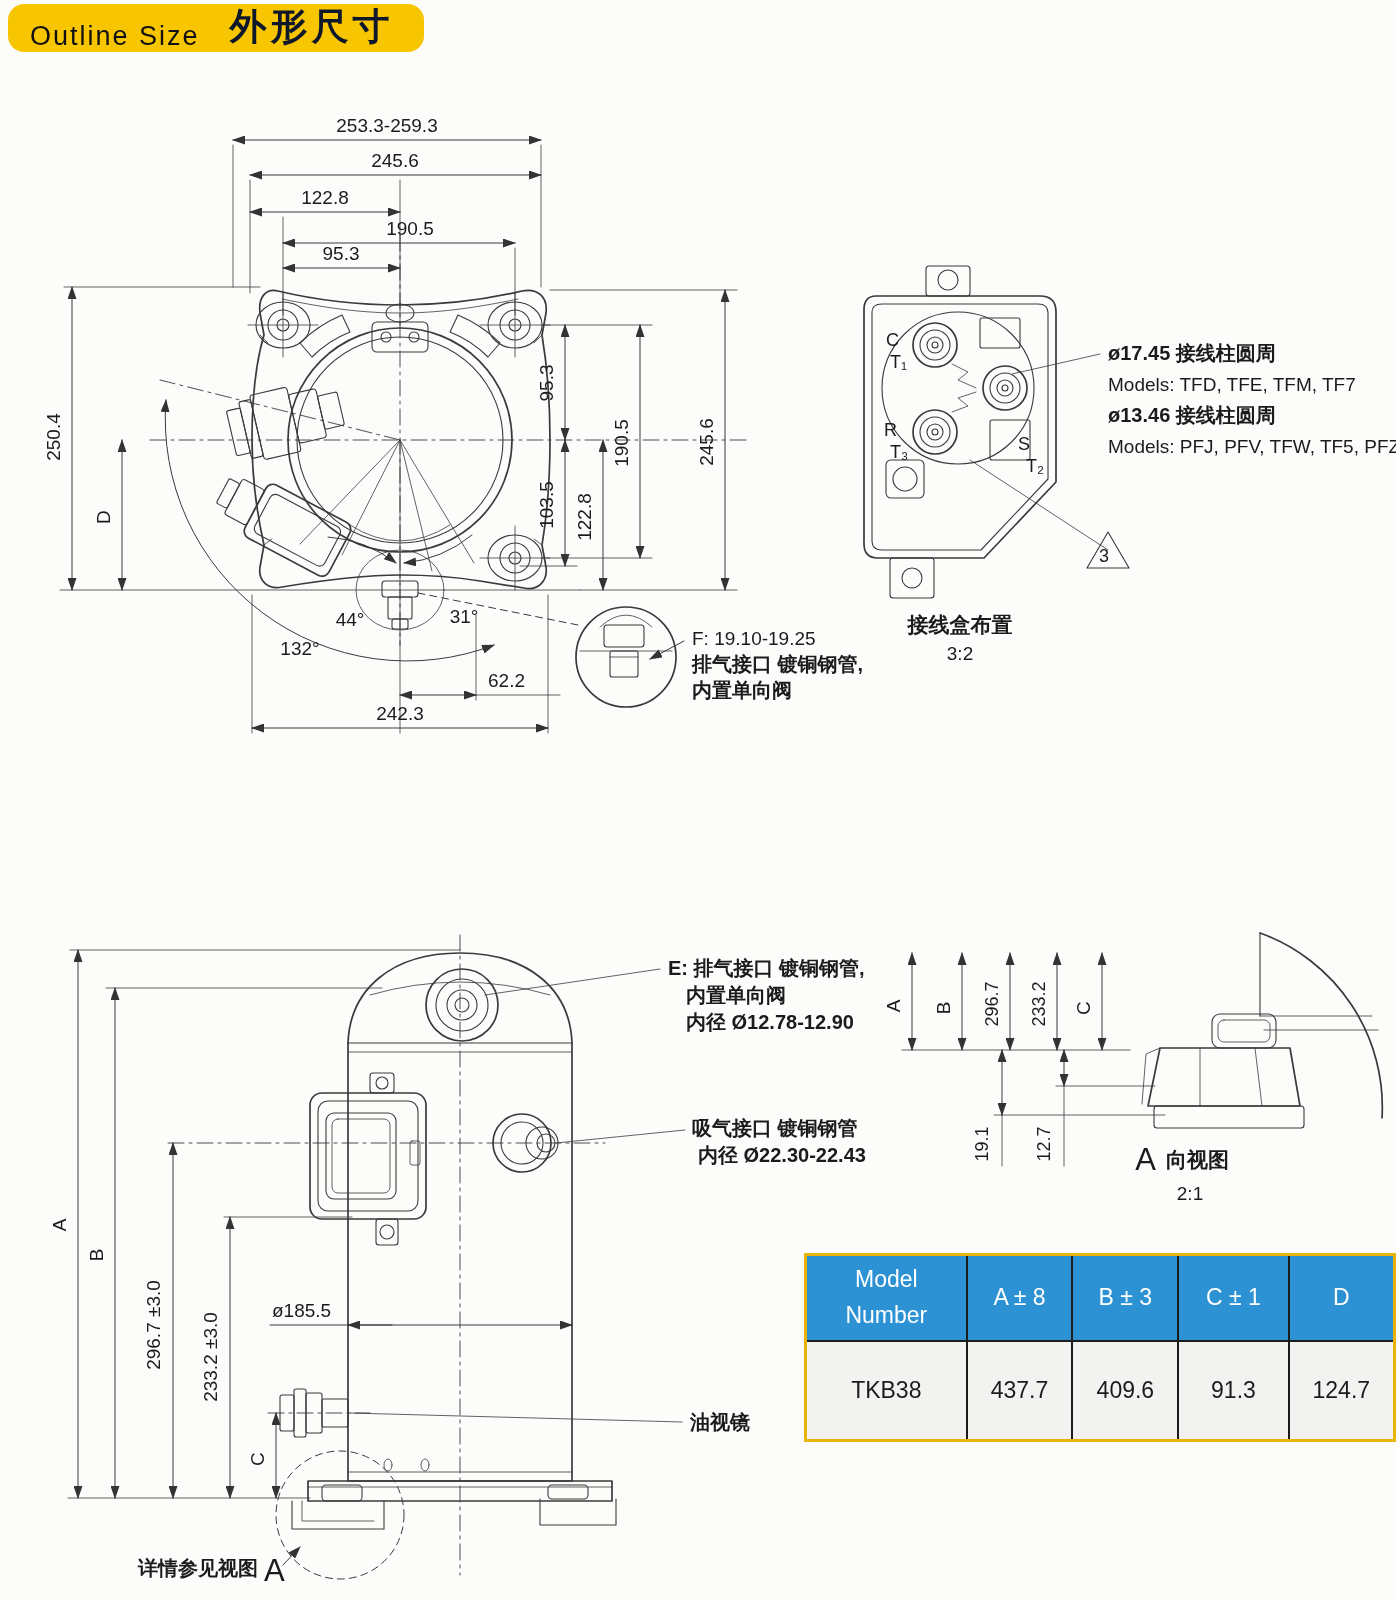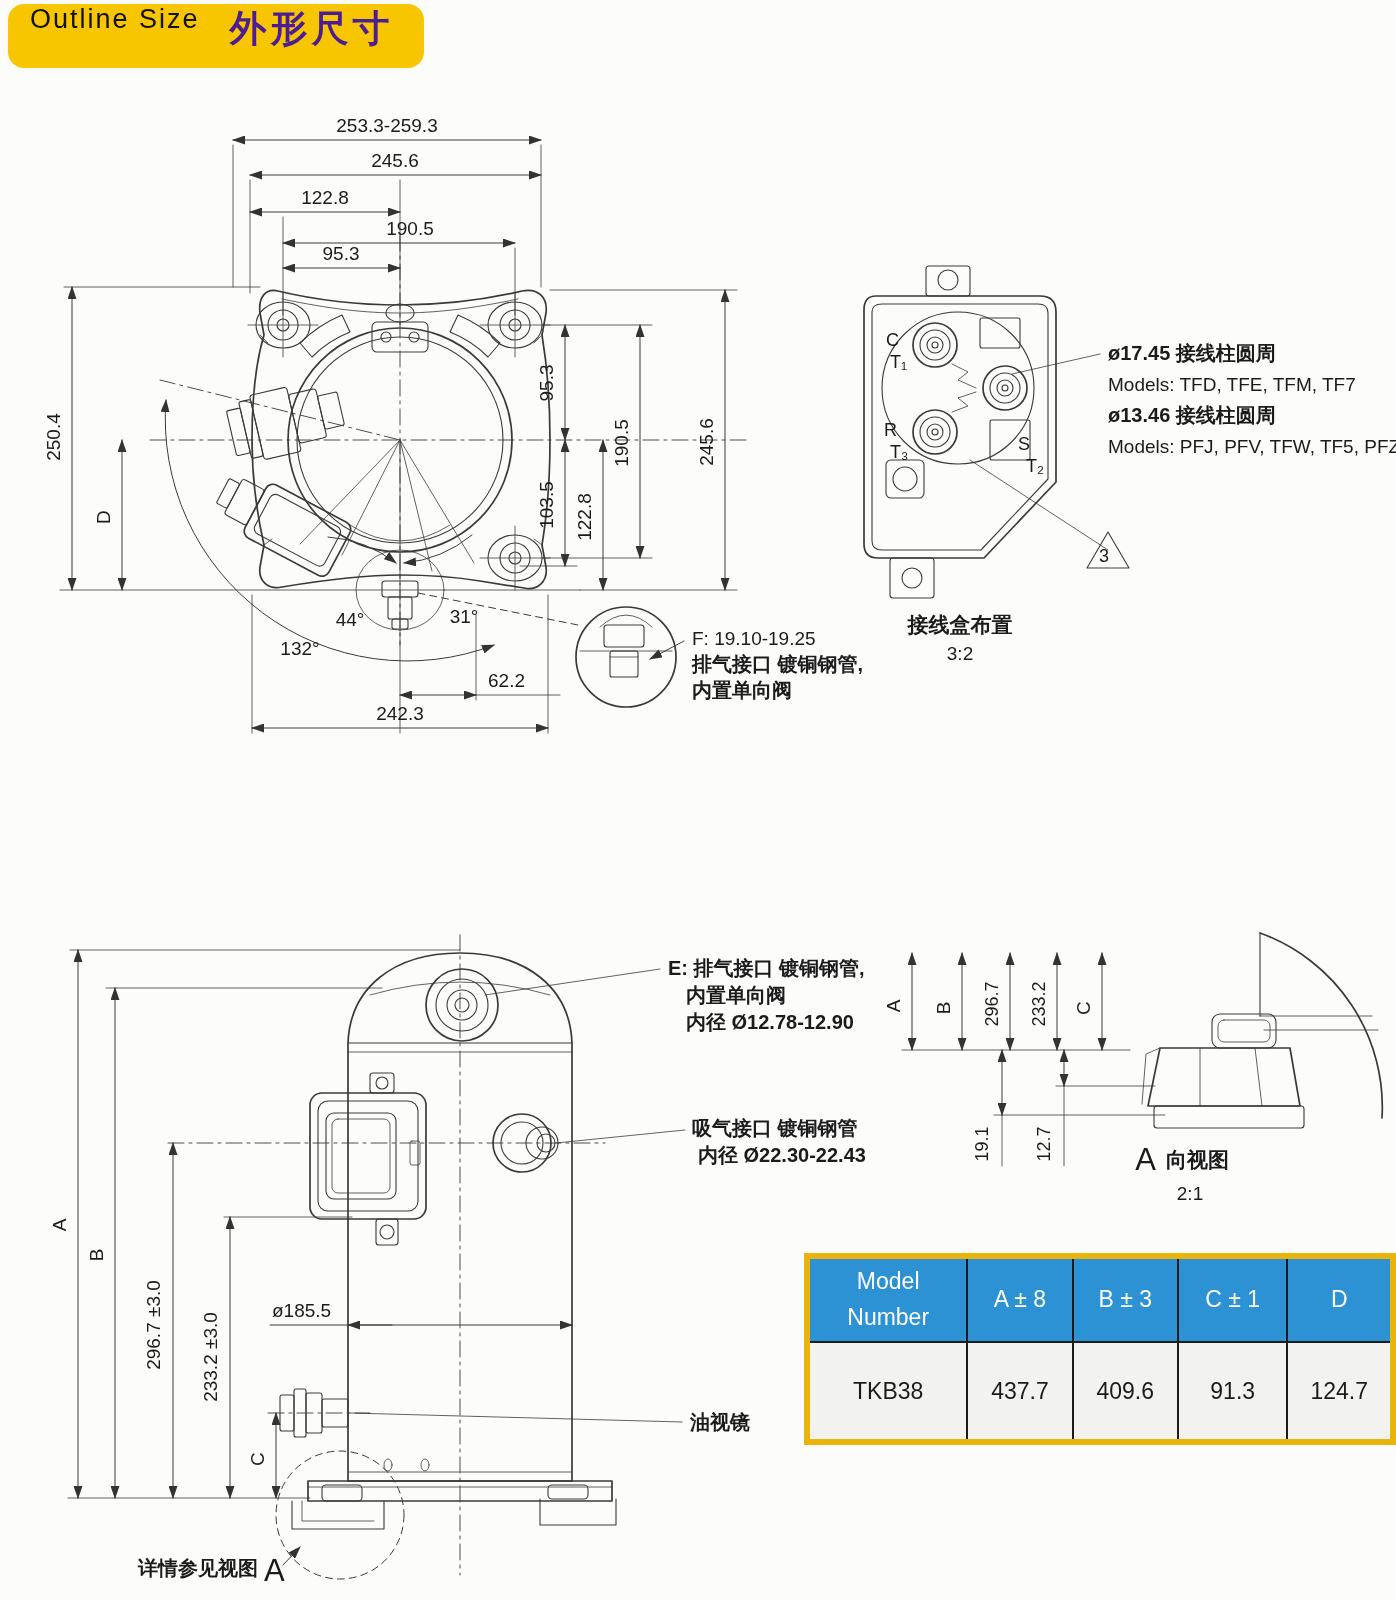--- a/index.html
+++ b/index.html
@@ -2,39 +2,39 @@
 <html style="--title-bg: #F8C600; --table-header-bg: #2C92D3; --table-header-fg: #FFFFFF; --row-light: #F2F2F0; --row-dark: #D2D2D0; --line: #3A3A3A;"><head>
 <meta charset="utf-8">
 <style>
   :root{
     --title-bg:#F8C600; --table-header-bg:#2C92D3; --table-header-fg:#FFFFFF;
     --row-light:#F2F2F0; --row-dark:#D2D2D0; --line:#3A3A3A; --ink:#1B1B1B;
   }
   *{margin:0;padding:0;box-sizing:border-box;}
   body{background:#ffffff;font-family:"Liberation Sans","DejaVu Sans",sans-serif;}
   .page{position:relative;width:1396px;height:1600px;background:#FCFCFB;overflow:hidden;}
-  .title-bar{position:absolute;left:8px;top:4px;height:64px;padding:0 30px 0 22px;
-    background:var(--title-bg);border-radius:16px;display:flex;align-items:flex-start;gap:30px;}
+  .title-bar{position:absolute;left:8px;top:4px;height:48px;padding:0 30px 0 22px;
+    background:var(--title-bg);border-radius:16px;display:flex;align-items:flex-end;gap:30px;}
   .title-en{font-size:27px;letter-spacing:2px;color:#111;}
-  .title-zh{font-size:37px;font-weight:bold;color:#4c1d95;letter-spacing:4px;}
+  .title-zh{font-size:37px;font-weight:bold;color:#0f172a;letter-spacing:4px;}
   svg{position:absolute;overflow:visible;}
   svg path,svg rect,svg circle,svg ellipse,svg line,svg polyline,svg polygon{
     fill:none;stroke:var(--line);stroke-width:1.1;stroke-linecap:round;stroke-linejoin:round;}
   svg .thick{stroke-width:1.7;}
   svg .thin{stroke-width:0.8;}
   svg .dim{stroke-width:1;}
   svg .dd{stroke-dasharray:16 5 3 5;stroke-width:0.9;}
   svg .dash{stroke-dasharray:7 5;stroke-width:1;}
   svg text{fill:var(--ink);stroke:none;font-family:"Liberation Sans","DejaVu Sans",sans-serif;font-size:19px;}
   svg text.zh{font-weight:bold;font-size:20px;}
   svg text.small{font-size:18px;}
   svg text.big{font-size:31px;}
   svg text.cap{font-weight:bold;font-size:21px;}
   .dim-table{position:absolute;left:804px;top:1253px;border-collapse:collapse;
-    border:6px solid #eab308;table-layout:fixed;}
+    border:3px solid #eab308;table-layout:fixed;}
   .dim-table th,.dim-table td{border:2px solid #1C1C1C;text-align:center;vertical-align:middle;
     font-size:23px;color:var(--ink);}
   .dim-table th{height:86px;background:var(--table-header-bg);color:var(--table-header-fg);
     font-weight:normal;white-space:pre-line;line-height:1.55;}
   .dim-table td{height:100px;}
   .dim-table tr.r-light{background:var(--row-light);}
   .dim-table tr.r-dark{background:var(--row-dark);}
 </style>
 </head>
 <body>

